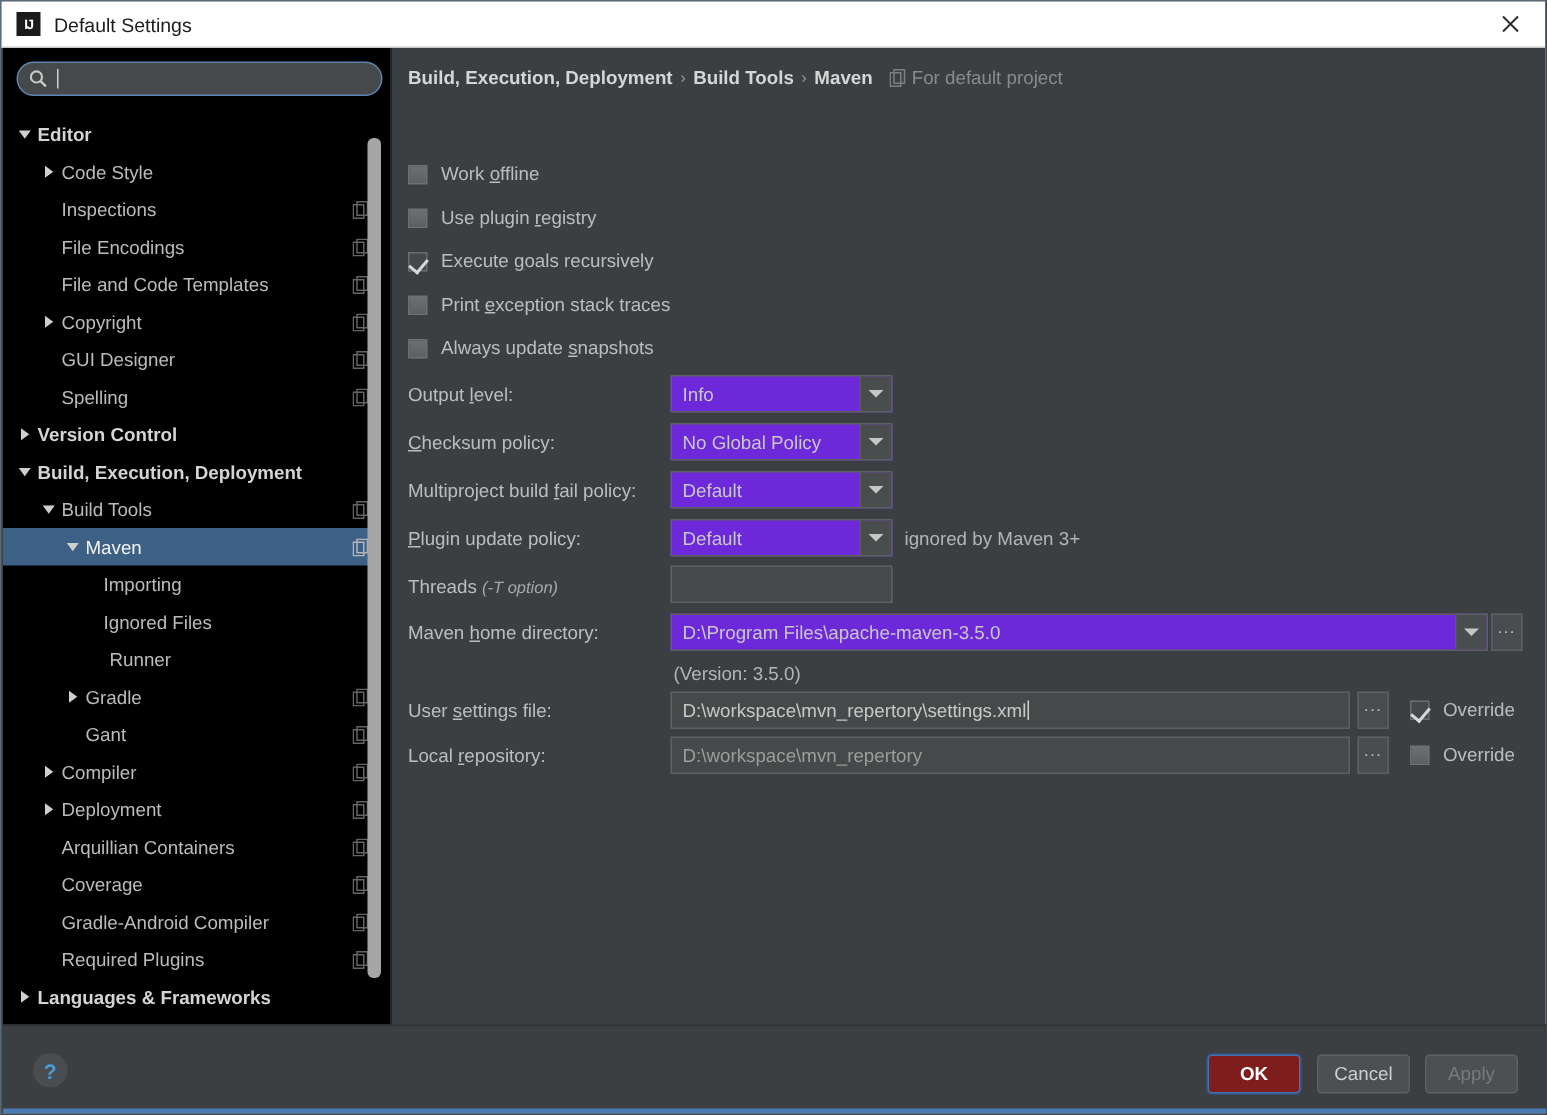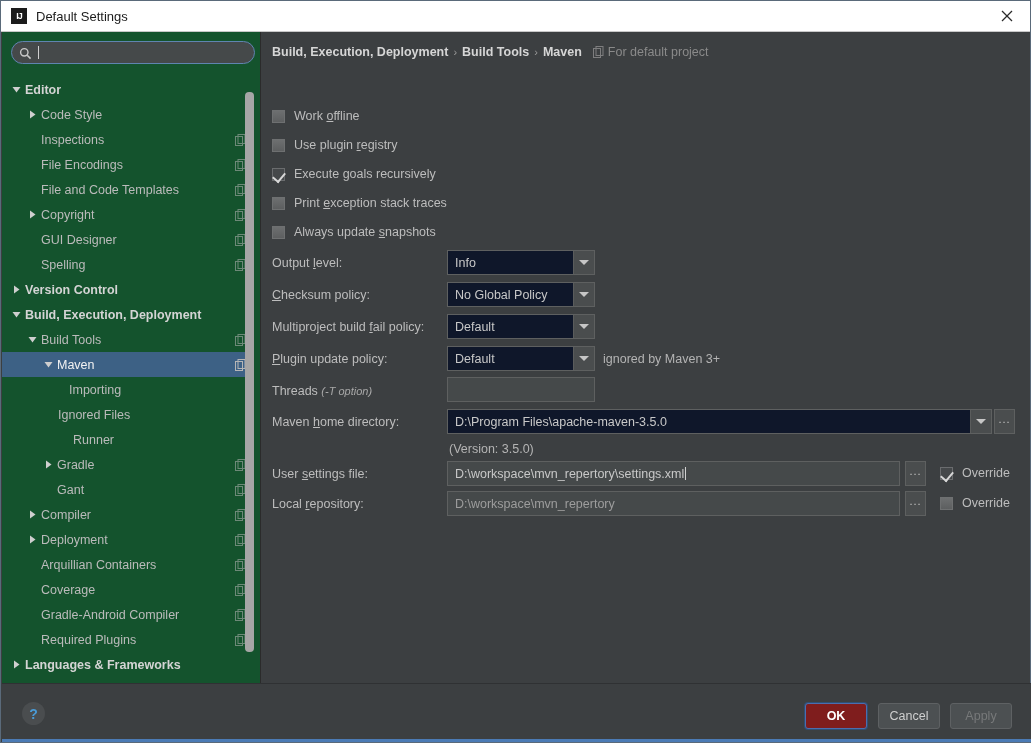--- a/index.html
+++ b/index.html
@@ -41,21 +41,21 @@
     width: 46px; height: 30px;
     display: flex; align-items: center; justify-content: center;
     color: #2b2b2b;
   }
   .tb-close svg { display:block; }
 
   
   .sidebar {
     position: absolute; left: 1px; top: 31px;
     width: 259px; height: 651px;
-    background: #14532d;
+    background: #000000;
     border-right: 1px solid #2b2b2b;
   }
   .searchwrap {
     position: absolute; left: 9px; top: 9px;
     width: 244px; height: 23px;
   }
   .searchbox {
     width: 244px; height: 23px;
     background: #45494a;
     border: 1px solid #5f84b0;
@@ -150,21 +150,21 @@
   .und { text-decoration: underline; }
 
   
   .frow { position: absolute; display: flex; align-items: center; }
   .flabel { font-size: 12.5px; color: #bdbdbd; white-space: nowrap; }
   .flabel .hint { font-style: italic; font-size: 11px; color: #a8a8a8; }
 
   .combo {
     position: absolute;
     height: 25px;
-    background: #0f172a;
+    background: #6d28d9;
     border: 1px solid #5e6060;
     display: flex; align-items: center;
   }
   .combo .val {
     flex: 1 1 auto; padding-left: 7px;
     font-size: 12.5px; color: #c8c8c8;
     white-space: nowrap; overflow: hidden;
   }
   .combo .arrowbtn {
     width: 21px; height: 23px; flex: 0 0 auto;
@@ -383,21 +383,21 @@
           <span class="lbl">Maven</span>
           <span class="copyicon"><svg width="11" height="12" viewBox="0 0 11 12">
               <rect x="0.5" y="2.5" width="7" height="9" fill="none" stroke="#b6b6b6"></rect>
               <rect x="3" y="0.5" width="7" height="9" fill="none" stroke="#b6b6b6"></rect>
             </svg></span>
         </div>
         <div class="node" style="padding-left: 52px;">
           <span class="twisty"></span>
           <span class="lbl">Importing</span>
         </div>
-        <div class="node" style="padding-left: 41px;">
+        <div class="node" style="padding-left: 52px;">
           <span class="twisty"></span>
           <span class="lbl">Ignored Files</span>
         </div>
         <div class="node" style="padding-left: 56px;">
           <span class="twisty"></span>
           <span class="lbl">Runner</span>
         </div>
         <div class="node" style="padding-left: 40px;">
           <span class="twisty">
             <svg width="9" height="9" viewBox="0 0 9 9">

